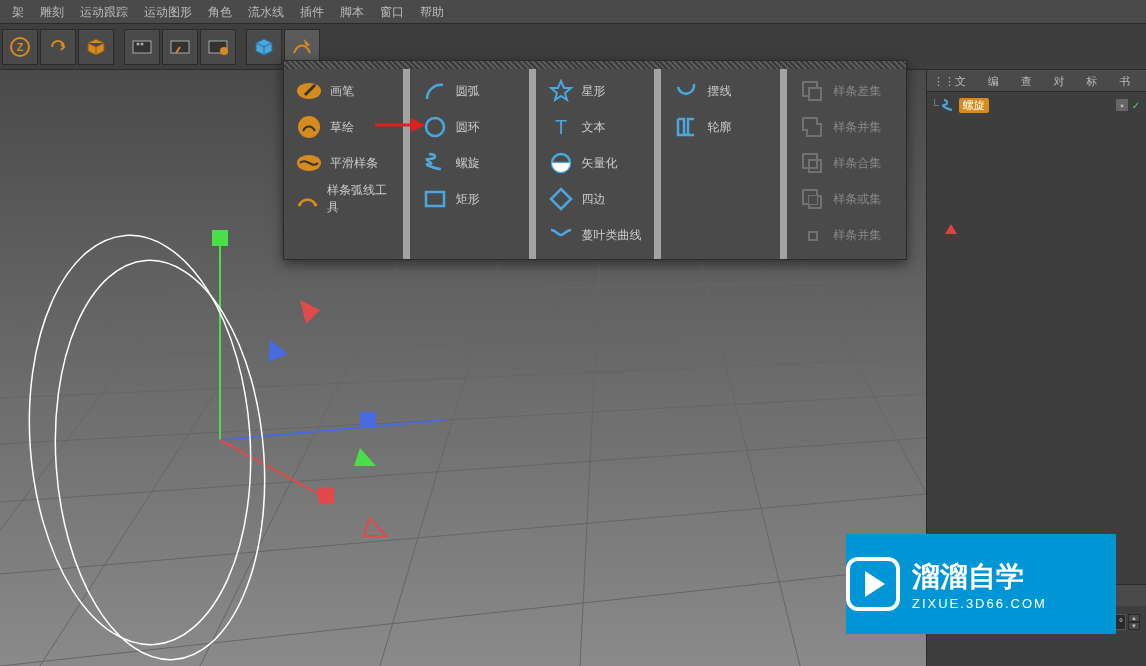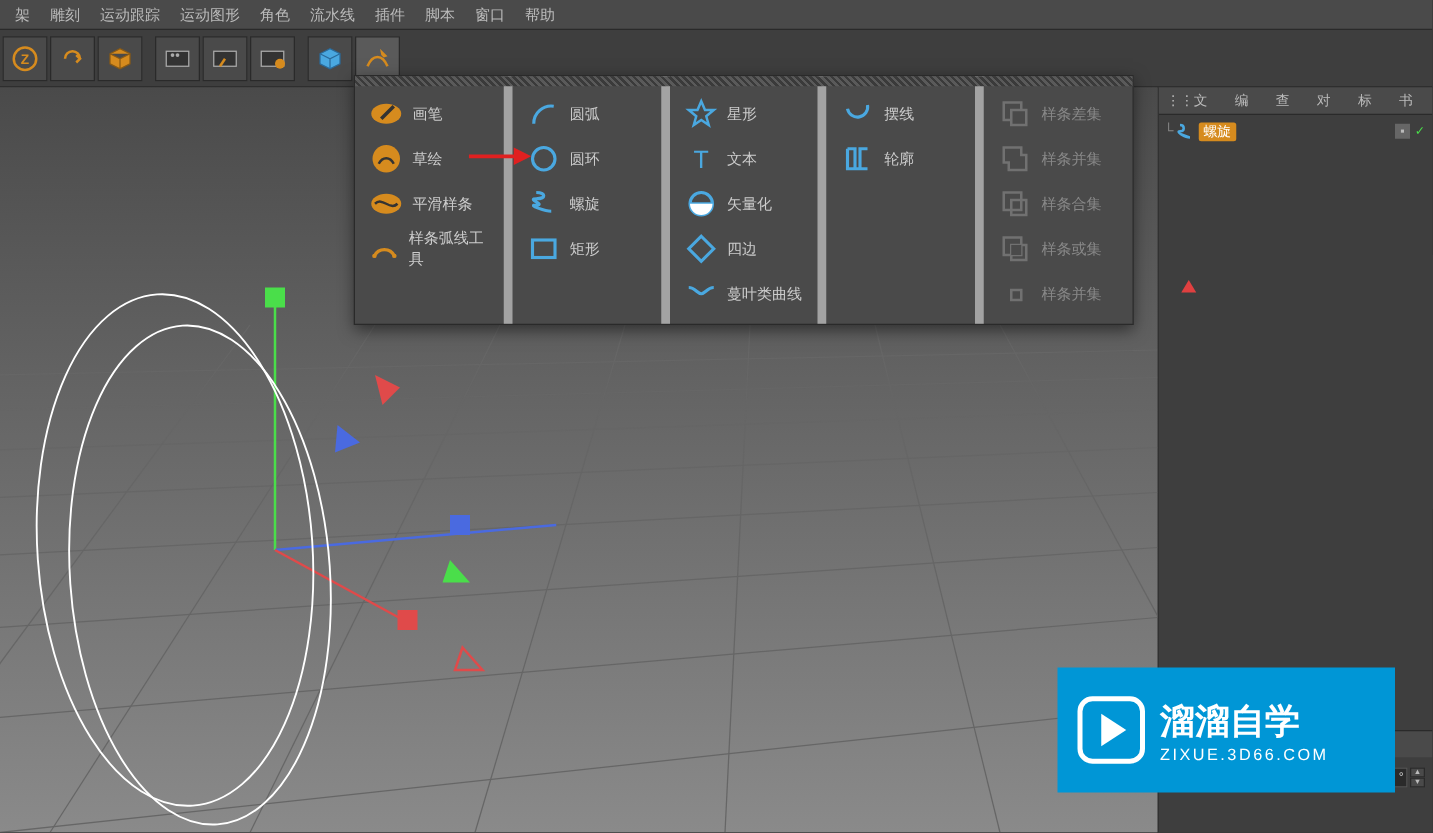--- a/index.html
+++ b/index.html
@@ -53,21 +53,21 @@
     .spline-item.muted .label{color:#888;}
     .spline-item.muted .icon svg{opacity:.5;}
     
     
     .red-arrow{position:absolute;left:375px;top:115px;z-index:11;pointer-events:none;}
     
     
     .grid-floor{position:absolute;inset:0;}
     
     
-    .watermark{position:absolute;right:30px;bottom:32px;width:270px;height:100px;background:#0096d6;display:flex;align-items:center;padding:0 16px;gap:12px;}
+    .watermark{position:absolute;right:30px;bottom:32px;width:270px;height:100px;background:#0096d6;display:flex;align-items:center;padding:0 0;gap:12px;}
     .watermark .play{width:54px;height:54px;border:4px solid #fff;border-radius:12px;display:flex;align-items:center;justify-content:center;}
     .watermark .play::after{content:"";width:0;height:0;border-left:20px solid #fff;border-top:13px solid transparent;border-bottom:13px solid transparent;margin-left:4px;}
     .watermark .txt{color:#fff;}
     .watermark .txt .big{font-size:28px;font-weight:bold;}
     .watermark .txt .small{font-size:13px;letter-spacing:2px;}
   </style>
 </head>
 <body>
 
 <div class="menubar">

